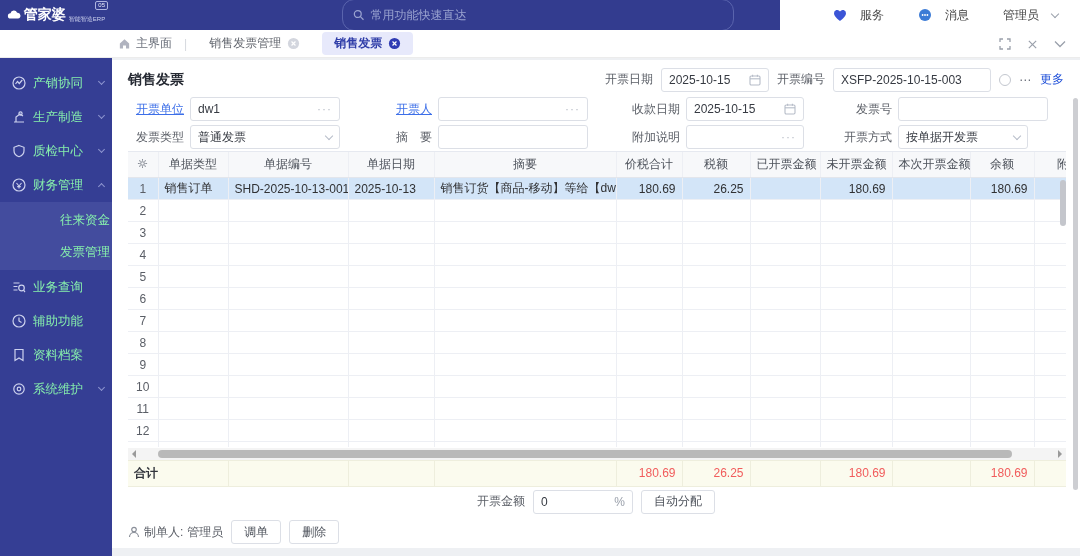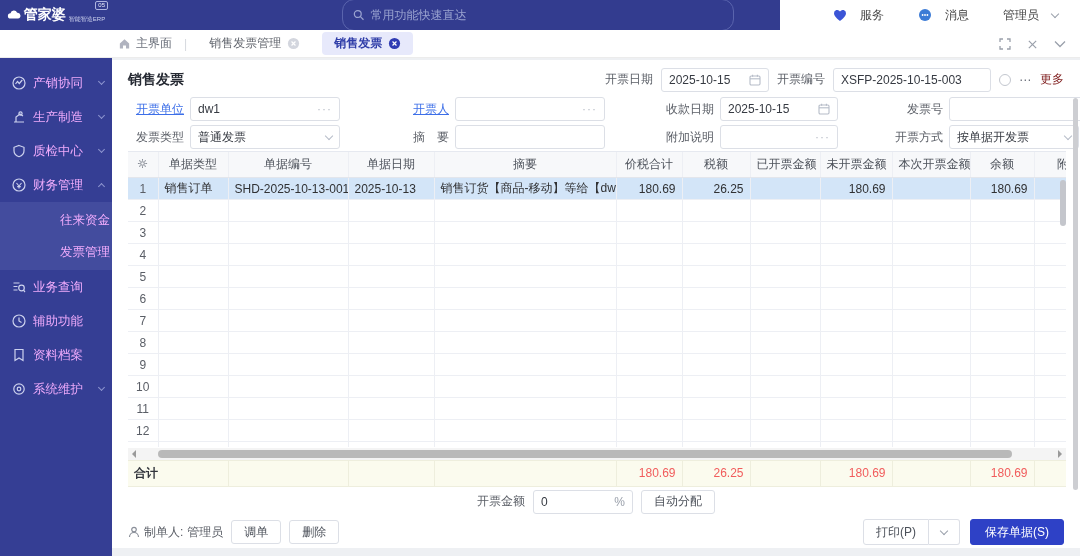--- a/index.html
+++ b/index.html
@@ -26,21 +26,21 @@
   .tabbar { height:28px; background:#fff; display:flex; align-items:center; padding-left:118px; border-bottom:1px solid #ececec; flex:0 0 28px; position:relative; }
   .tab-home { display:flex; align-items:center; gap:5px; color:#6a6f7a; margin-right:10px; cursor:pointer; }
   .tab-sep { color:#d6d9de; margin:0 10px 0 2px; }
   .tab { display:flex; align-items:center; gap:6px; color:#62666e; padding:3px 12px; border-radius:4px; cursor:pointer; margin-right:10px; }
   .tab.active { background:#e7e9fb; color:#2f3da8; font-weight:bold; }
   .win-controls { position:absolute; right:14px; top:0; height:28px; display:flex; align-items:center; gap:16px; }
   .win-controls svg { cursor:pointer; }
 
   
   .shell { flex:1; display:flex; min-height:0; }
-  .sidebar { width:112px; flex:0 0 112px; background:#353e94; color:#f0abfc; font-size:12.5px; padding-top:8px; }
+  .sidebar { width:112px; flex:0 0 112px; background:#353e94; color:#86efac; font-size:12.5px; padding-top:8px; }
   .side-item { height:34px; display:flex; align-items:center; padding:0 8px 0 12px; gap:7px; cursor:pointer; }
   .side-item .lbl { flex:1; white-space:nowrap; }
   .side-item .chev { border-color:#8d95cf; width:5px; height:5px; }
   .side-item .chev.up { transform:rotate(-135deg); margin-top:3px; }
   .submenu { background:#434c9e; padding:2px 0; }
   .sub-item { height:32px; line-height:32px; padding-left:60px; cursor:pointer; white-space:nowrap; }
   .side-ico { width:14px; height:14px; flex:0 0 14px; }
 
   .main { flex:1; position:relative; min-width:0; background:#eef0f3; }
   .panel { position:absolute; left:0; top:2px; right:0; bottom:8px; background:#fff; padding:4px 16px 0 16px; display:flex; flex-direction:column; }
@@ -53,23 +53,23 @@
   .f-label.link { color:#3d6fe8; text-decoration:underline; cursor:pointer; }
   .inp { height:24px; border:1px solid #dcdfe6; border-radius:3px; display:flex; align-items:center; padding:0 7px; gap:4px; background:#fff; color:#363a42; }
   .inp .val { flex:1; white-space:nowrap; overflow:hidden; }
   .inp .dots { color:#b9bec7; letter-spacing:1px; cursor:pointer; }
   .inp .suffix { color:#9aa0ab; }
   .inp input { border:none; outline:none; width:100%; font-family:inherit; font-size:12px; color:#363a42; }
   .sel { cursor:pointer; }
   .sel .chev { border-color:#b6bcc8; }
   .circle-ico { width:12px; height:12px; border:1.5px solid #c3c7cf; border-radius:50%; display:inline-block; cursor:pointer; }
   .more-dots { color:#6a6f7a; letter-spacing:1px; cursor:pointer; }
-  .more-lbl { color:#7f1d1d; cursor:pointer; }
-
-  .form-row { height:30px; display:flex; align-items:center; gap:23px; }
+  .more-lbl { color:#1d4ed8; cursor:pointer; }
+
+  .form-row { height:30px; display:flex; align-items:center; gap:6px; }
   .fgroup { display:flex; align-items:center; gap:6px; }
   .fgroup .f-label { width:56px; text-align:right; }
 
   
   .grid-wrap { position:relative; width:938px; }
   .grid-clip { height:296px; overflow:hidden; border-top:1px solid #e6e9f0; position:relative; }
   table { border-collapse:collapse; table-layout:fixed; width:1000px; }
   td,th { border-right:1px solid #edeff4; border-bottom:1px solid #edeff4; height:22px; padding:0 6px; font-weight:normal; white-space:nowrap; overflow:hidden; font-size:12px; }
   thead th { background:#f7f8fa; color:#4c515a; height:26px; text-align:center; border-bottom:1px solid #e3e6ec; }
   td.l { text-align:left; } td.r { text-align:right; } td.idx,th.idx { text-align:center; color:#5a5e66; }
@@ -617,28 +617,19 @@
           <div class="maker">
             <svg width="12" height="12" viewBox="0 0 12 12">
                 <circle cx="6" cy="3.6" r="2.3" fill="none" stroke="#8a8f99" stroke-width="1.2"></circle>
                 <path d="M1.5 11a4.5 4.5 0 0 1 9 0" fill="none" stroke="#8a8f99" stroke-width="1.2"></path>
               </svg>
             <span>制单人:</span>
             <span>管理员</span>
           </div>
           <button class="btn">调单</button>
           <button class="btn">删除</button>
-          <div class="bottom-right">
-            <div class="btn-group">
-              <button class="btn">打印(P)</button>
-              <button class="btn drop">
-                  <span class="chev"></span>
-                </button>
-            </div>
-            <button class="btn-primary">保存单据(S)</button>
-          </div>
         </div>
 
       </div>
       <div class="main-vscroll"></div>
     </div>
   </div>
 </div>
 
 </body></html>

